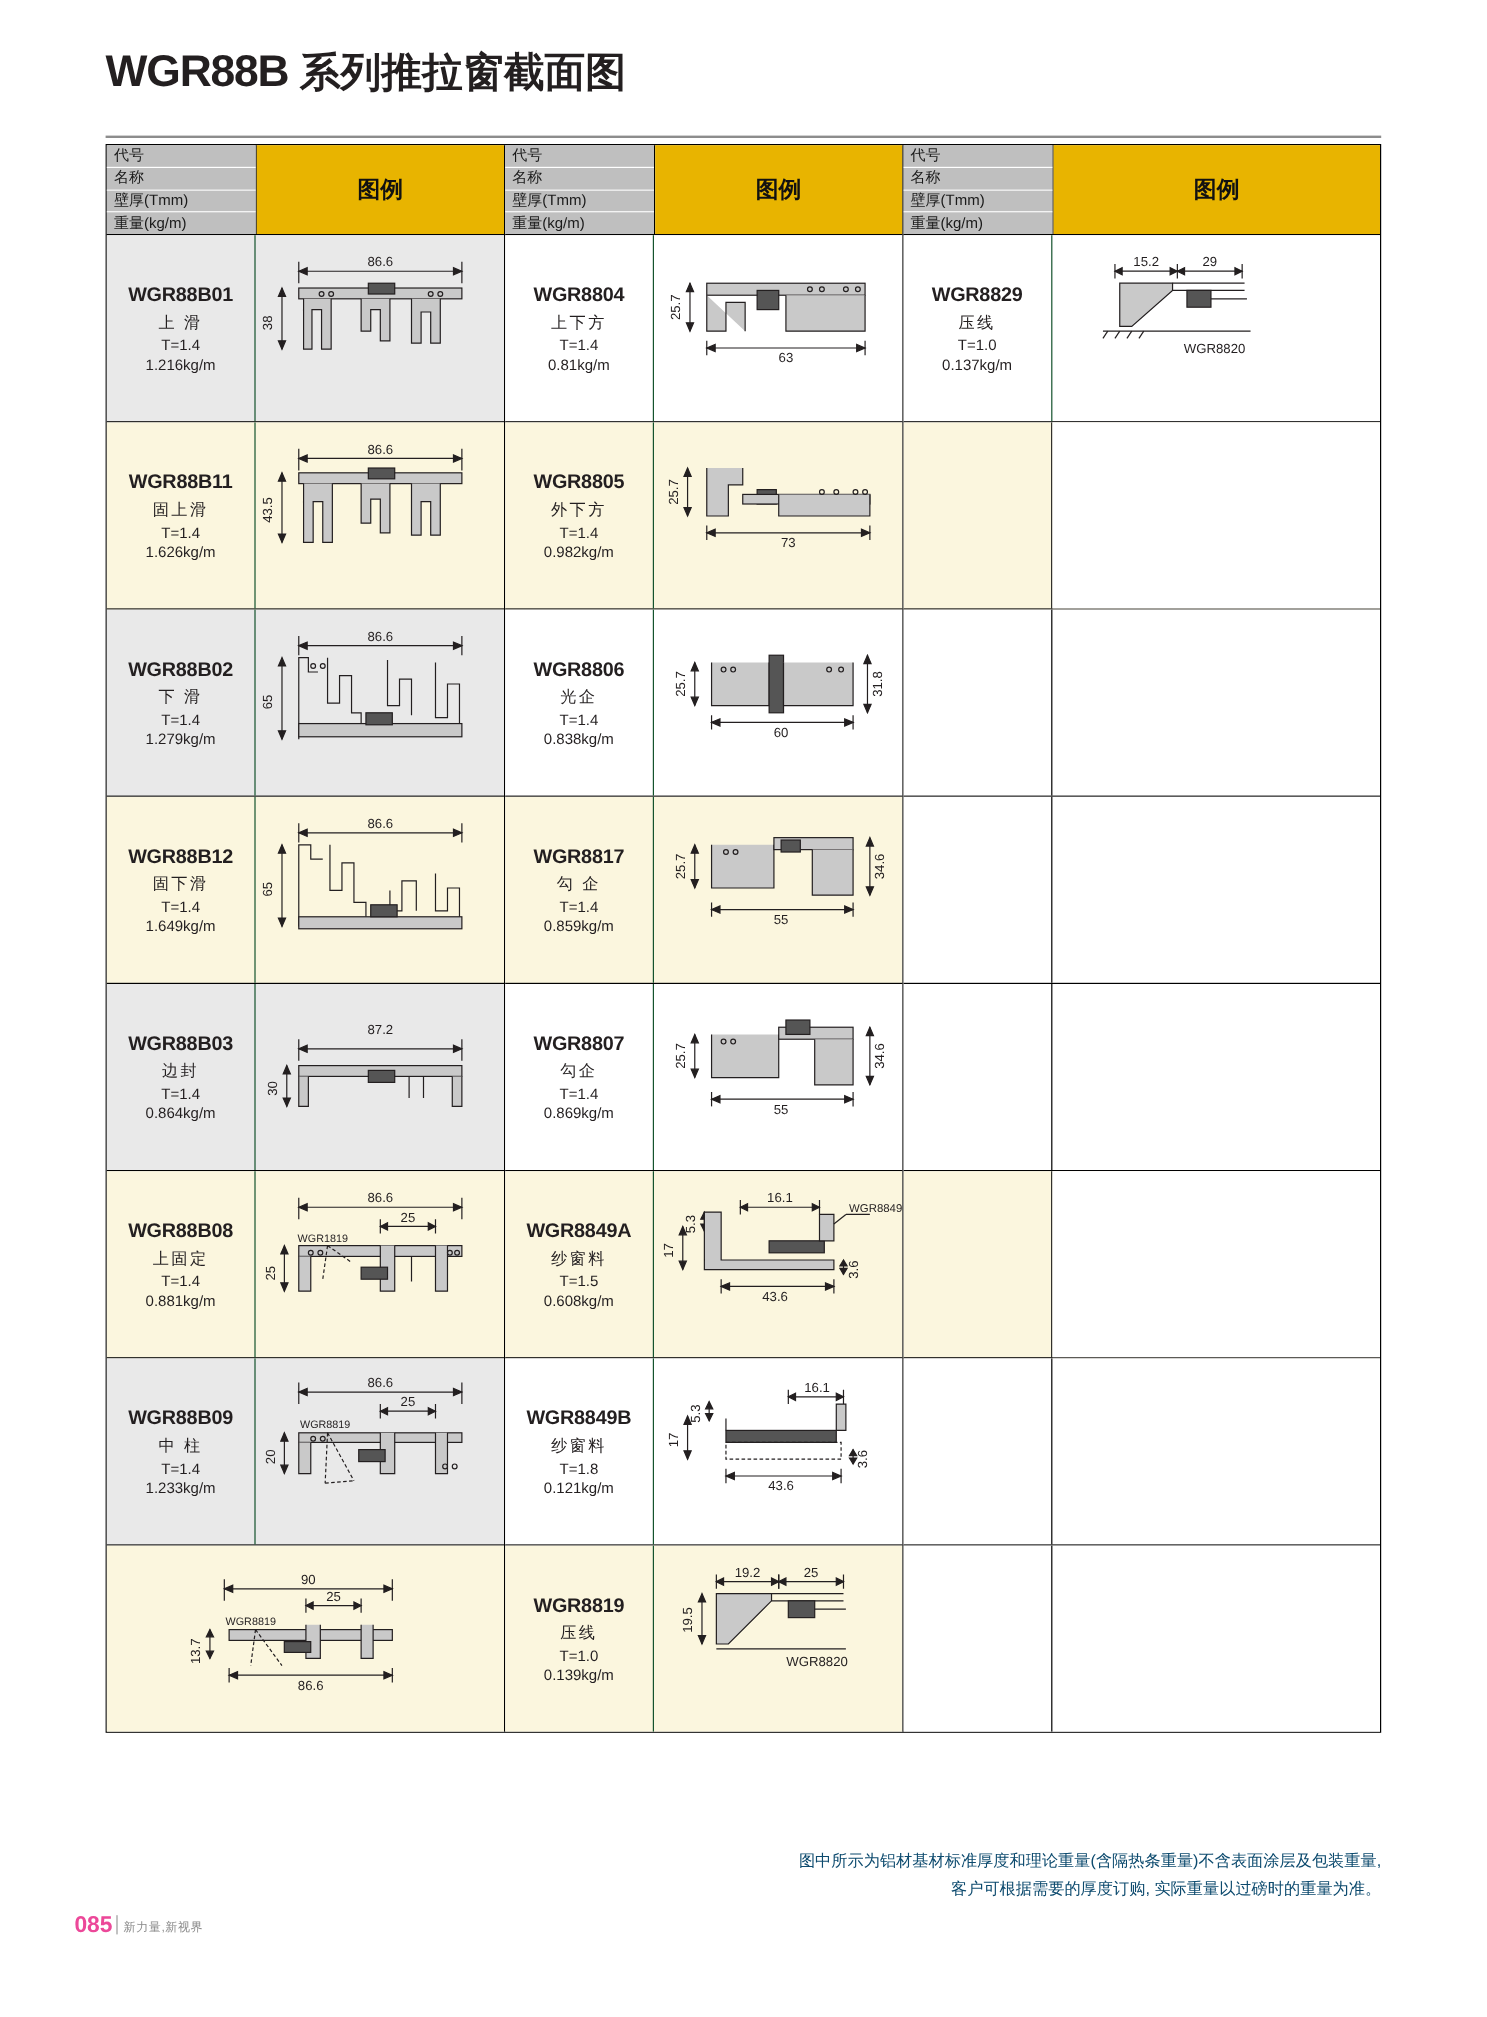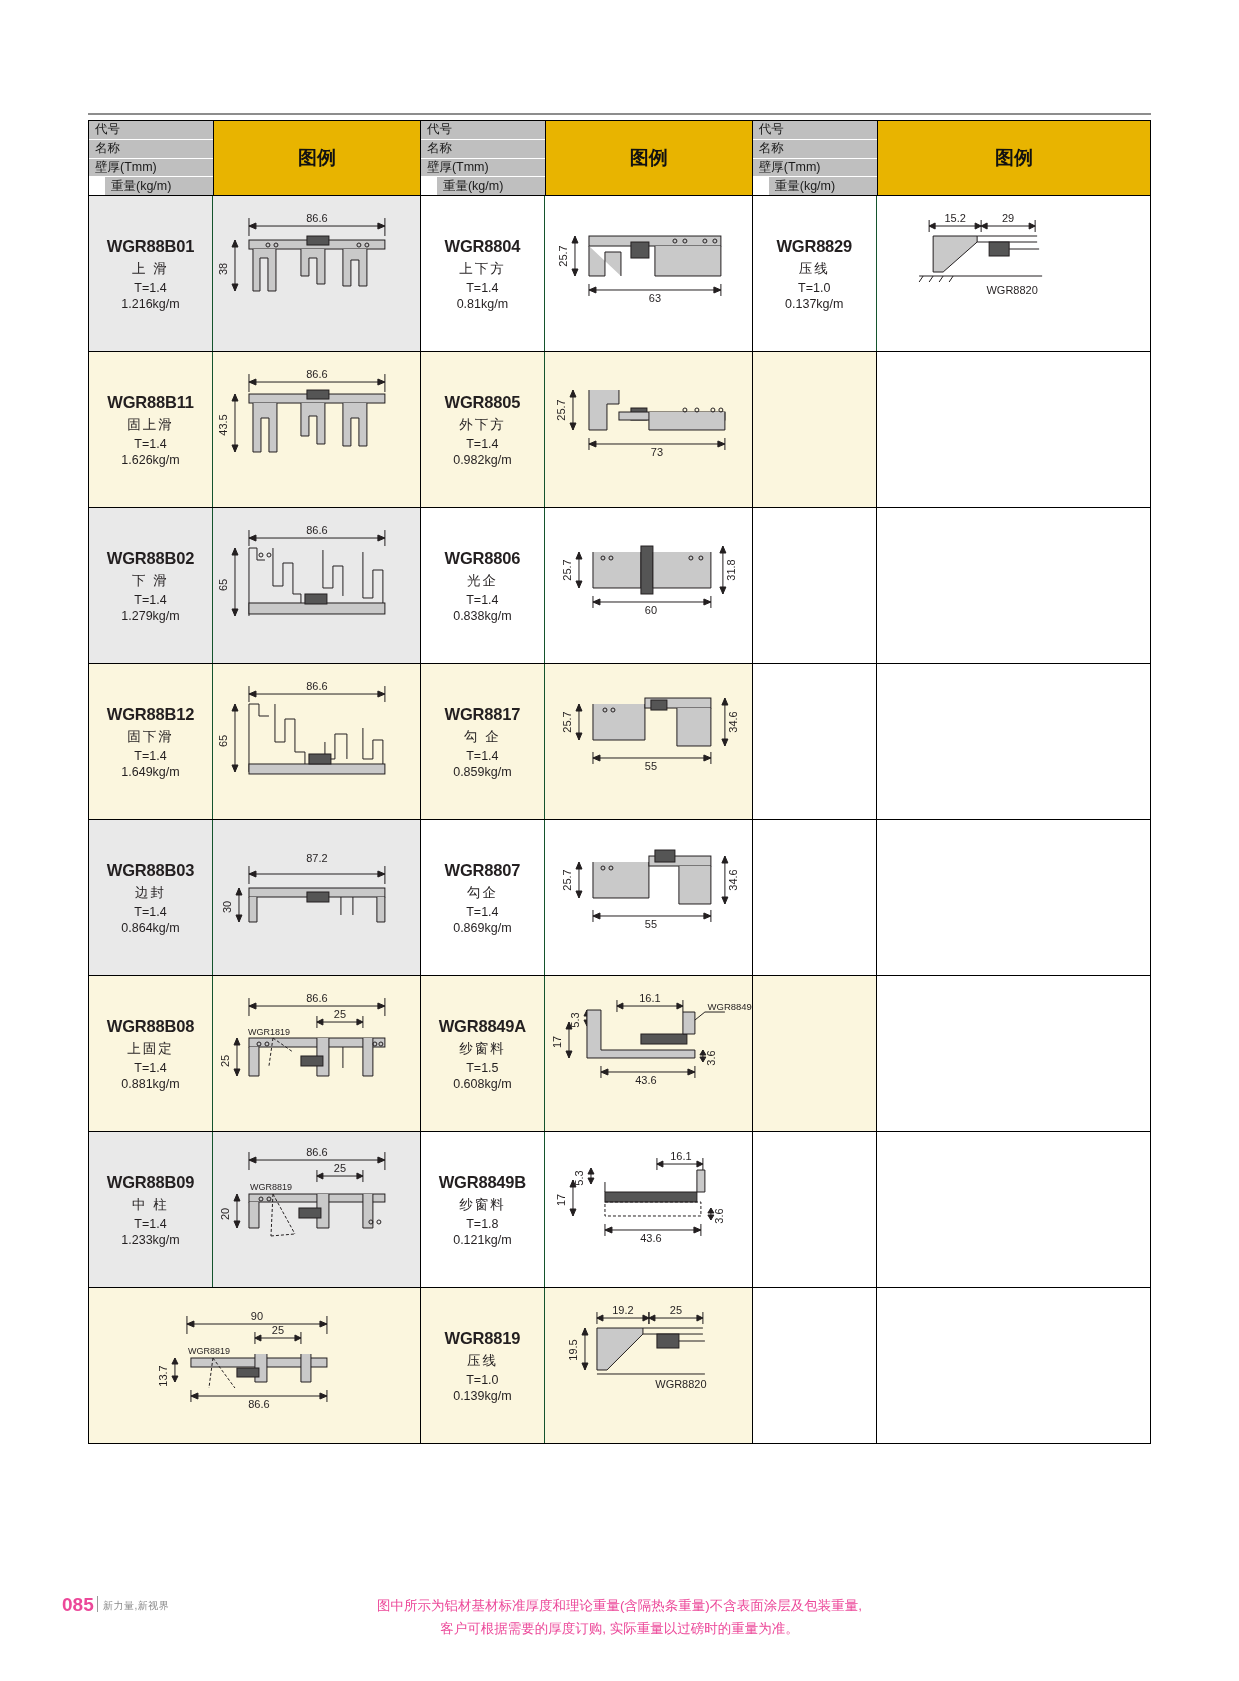--- a/index.html
+++ b/index.html
@@ -23,21 +23,21 @@
   .col{display:flex;flex-direction:column;}
   .col1{width:331.5px;}
   .col2{width:331.5px;}
   .col3{width:398px;}
 
   
   .hdr{display:flex;height:74px;border-bottom:1px solid #000;}
   .hdr-left{width:124px;display:flex;flex-direction:column;border-right:1px solid #000;}
   .hdr-left div{flex:1;display:flex;align-items:center;padding-left:6px;font-size:12.5px;
     background:#bfbfbf;border-bottom:1px solid #fff;box-sizing:border-box;color:#1a1a1a;}
-  .hdr-left div:last-child{border-bottom:none;margin-left:16px;}
+  .hdr-left div:last-child{border-bottom:none;}
   .hdr-right{flex:1;background:#e8b400;display:flex;align-items:center;justify-content:center;
     font-size:19px;font-weight:bold;color:#111;}
   .col3 .hdr-left{width:124px;}
 
   .row{display:flex;border-bottom:1px solid #000;height:auto;}
   .row:last-child{border-bottom:none;}
   .cell-info{width:124px;border-right:1px solid #14532d;box-sizing:border-box;
     display:flex;flex-direction:column;align-items:center;justify-content:center;
     padding:6px 2px;text-align:center;}
   .cell-fig{flex:1;position:relative;box-sizing:border-box;}
@@ -50,32 +50,35 @@
   .t-txt{font-size:12.5px;margin-bottom:2px;}
   .w-txt{font-size:12.5px;}
 
   
   .fig{width:100%;height:100%;display:block;}
 
   
   .empty-info{width:124px;border-right:1px solid #000;box-sizing:border-box;}
 
   
-  .note{position:absolute;left:88px;top:1594px;width:1063px;text-align:center;
-    font-size:13.5px;line-height:23px;color:#ec4899;}
+  .note{position:absolute;left:88px;top:1539px;width:1063px;text-align:right;
+    font-size:13.5px;line-height:23px;color:#0c4a6e;}
   .pagenum{position:absolute;left:62px;top:1594px;font-size:19px;font-weight:bold;color:#ec4899;}
   .pagebar{position:absolute;left:97px;top:1596px;width:1px;height:16px;background:#9a9a9a;}
   .pagetxt{position:absolute;left:103px;top:1599px;font-size:10px;color:#8a8a8a;letter-spacing:0.5px;}
 </style>
 </head>
 <body>
 
 <div class="page">
 
   <div class="header">
+    <div class="title-cn">
+      <span class="code">WGR88B</span><span> 系列推拉窗截面图</span>
+    </div>
   </div>
   <div class="header-rule"></div>
 
   <div class="table">
     <div class="cols">
 
       <div class="col col1">
         <div class="hdr">
           <div class="hdr-left">
             <div>代号</div>

